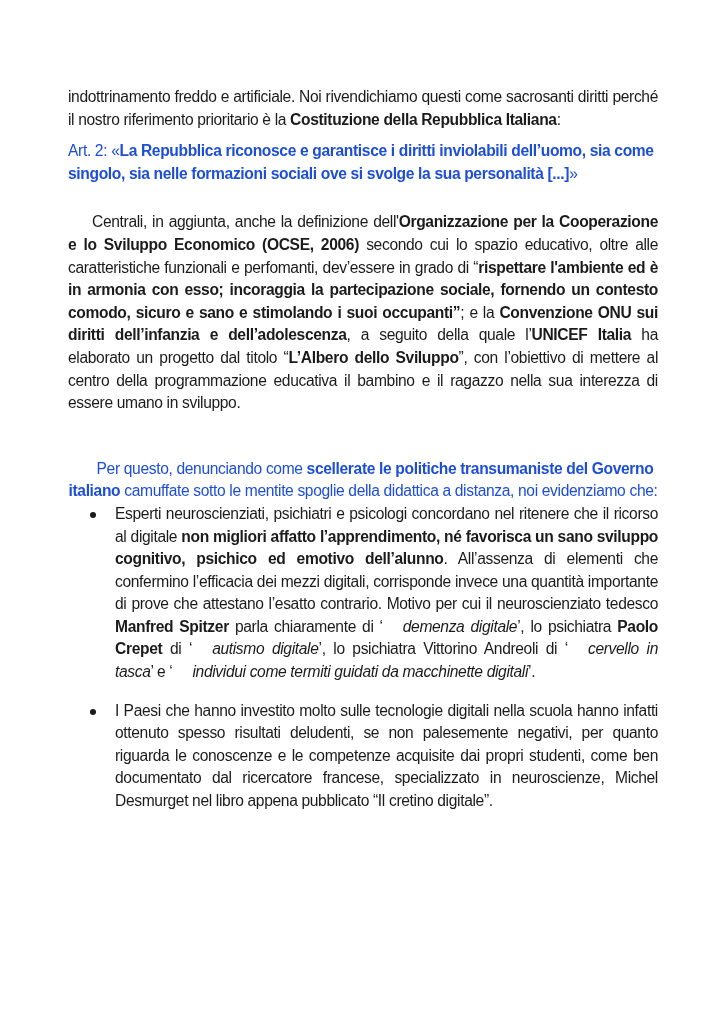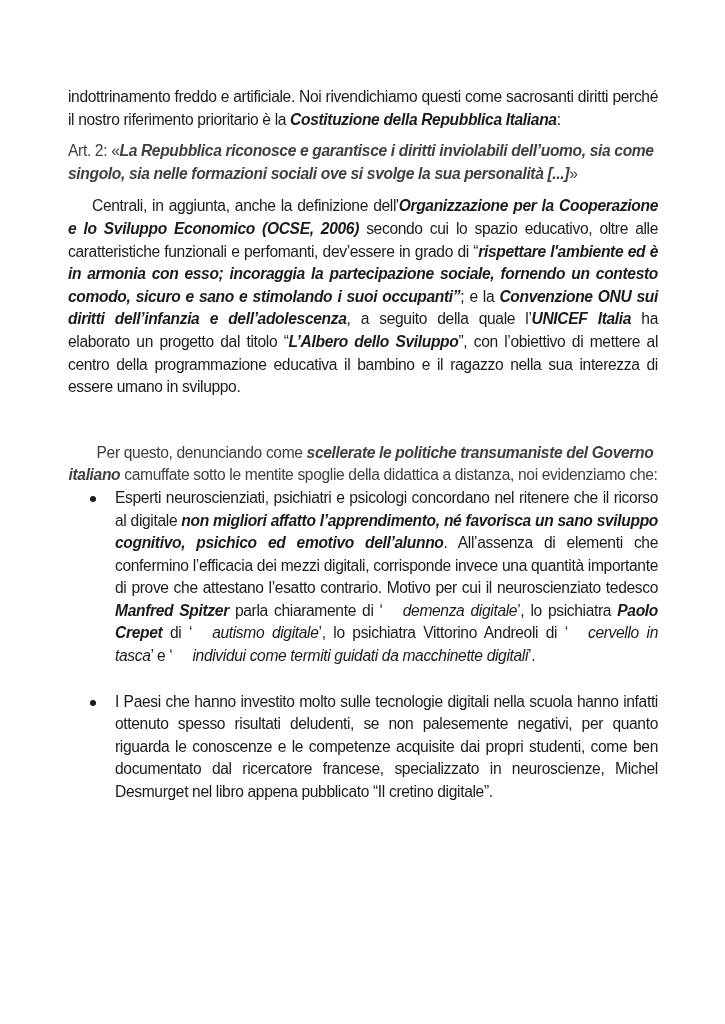--- a/index.html
+++ b/index.html
@@ -21,39 +21,39 @@
       top: 86px;
       width: 590px;
       font-size: 15.6px;
       line-height: 22.6px;
       letter-spacing: -0.35px;
     }
     p {
       margin: 0;
       text-align: justify;
     }
-    .red { color: #404040; }
+    .red { color: #1d4ed8; }
     .indent { text-indent: 24px; }
     .gap-s { margin-top: 9px; }
-    .gap-m { margin-top: 10px; }
+    .gap-m { margin-top: 26px; }
     .gap-xl { margin-top: 43px; }
     .gap-list { margin-top: 42px; }
-    b { font-weight: bold; font-style: italic; }
+    b { font-weight: bold; }
     i { font-style: italic; margin-left: 20px; }
     ul.bullets {
       list-style: none;
       margin: 0;
       padding: 0;
     }
     ul.bullets li {
       position: relative;
       padding-left: 47px;
       text-align: justify;
     }
-    ul.bullets li + li { margin-top: 23px; }
+    ul.bullets li + li { margin-top: 16px; }
     .bullet-dot {
       position: absolute;
       left: 22px;
       top: 9px;
       width: 6px;
       height: 6px;
       border-radius: 50%;
       background: #1b1b1b;
     }
   </style>

